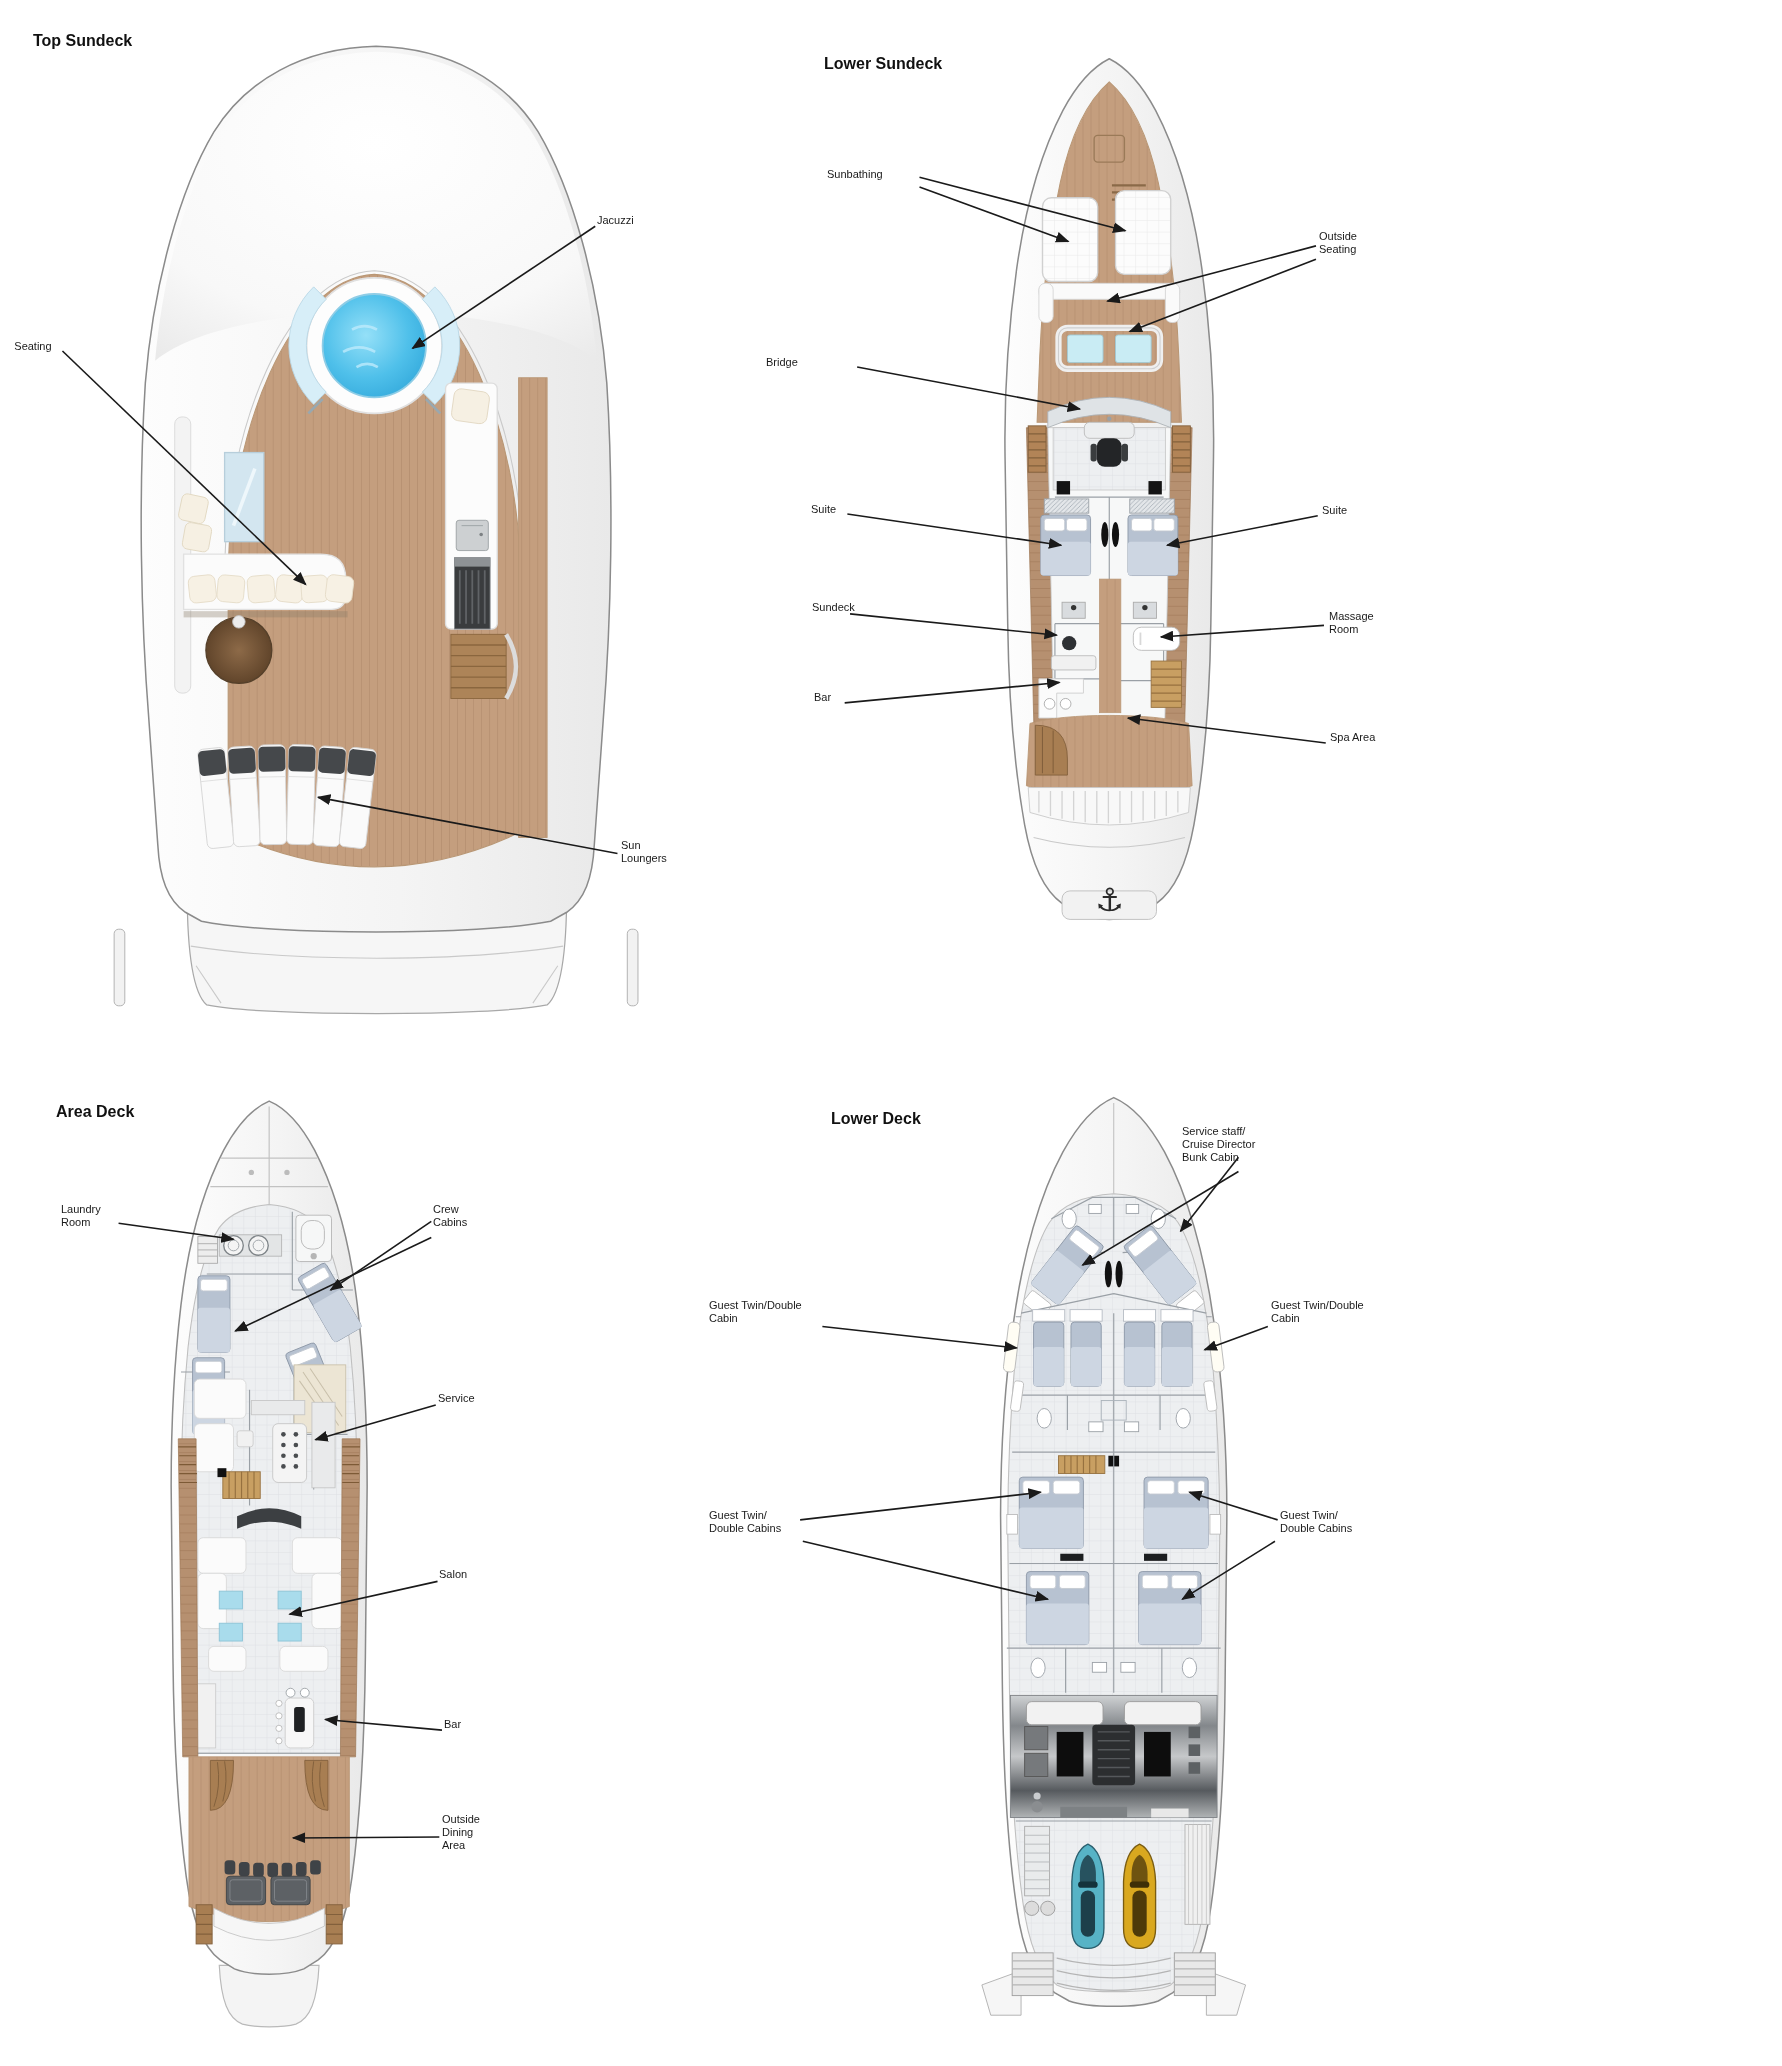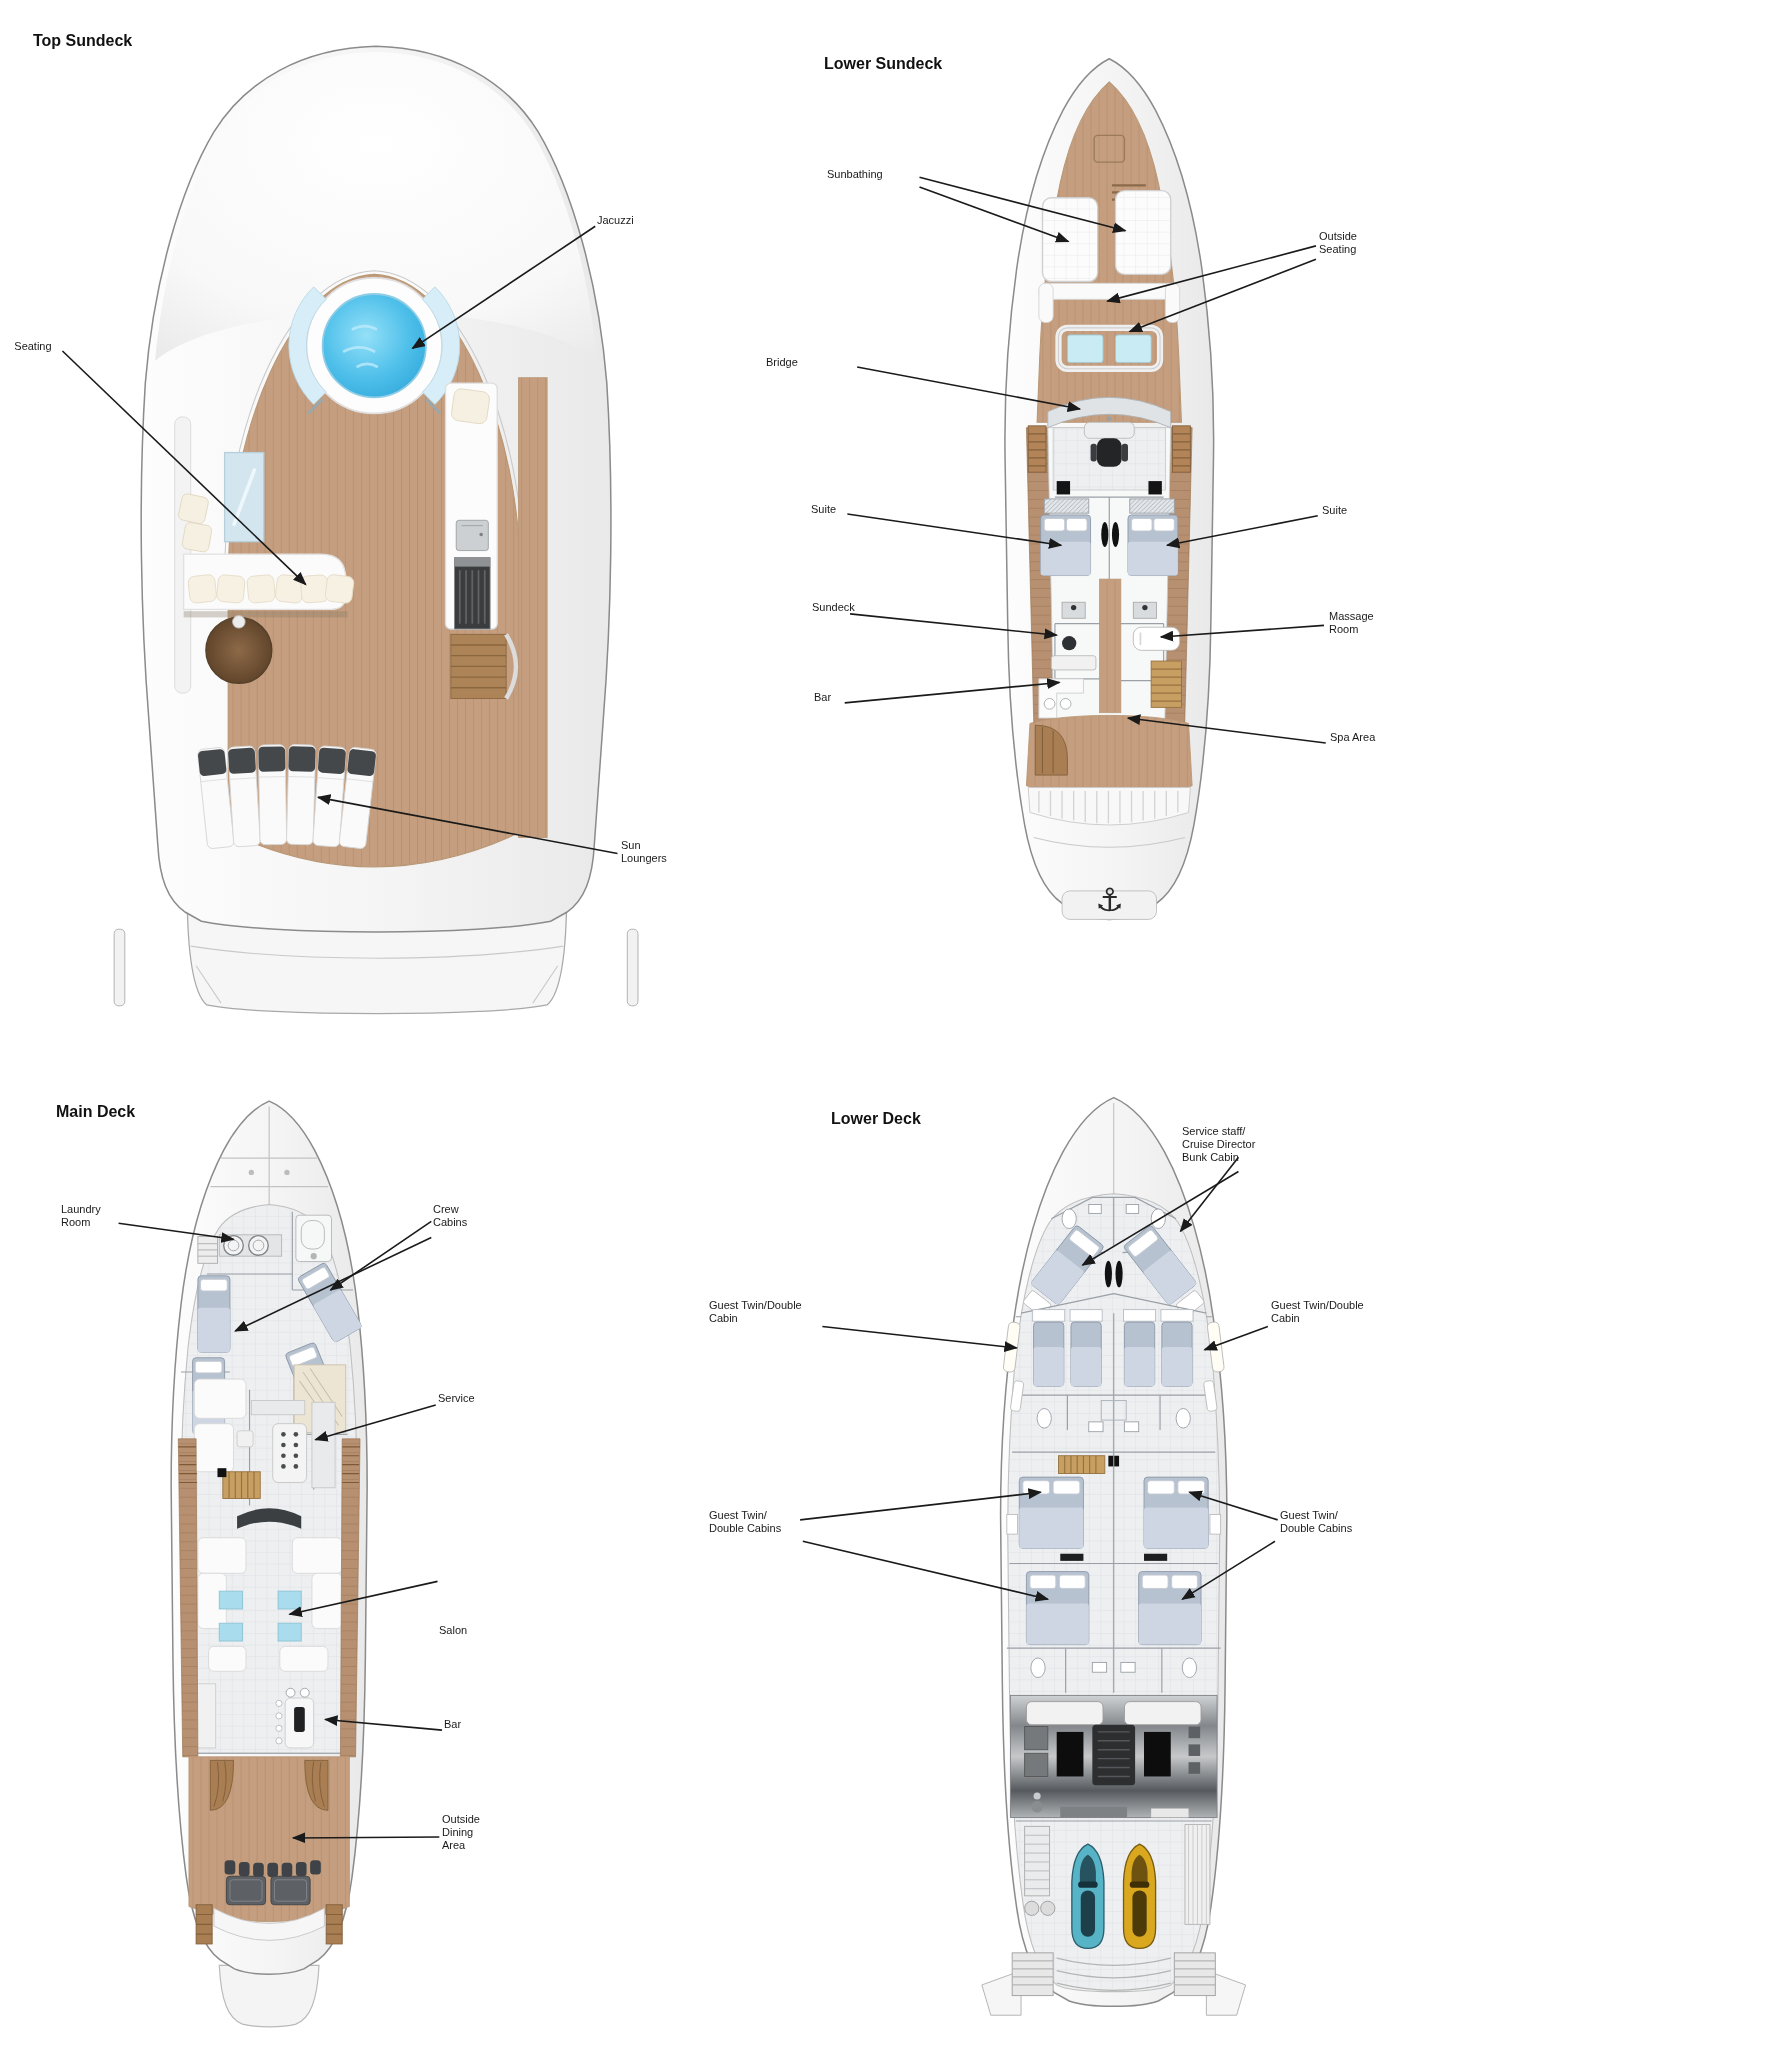--- a/index.html
+++ b/index.html
@@ -24,21 +24,21 @@
   .lbl-ls-3{left:811px;top:503px}
   .lbl-ls-4{left:1322px;top:504px}
   .lbl-ls-5{left:812px;top:601px}
   .lbl-ls-6{left:1329px;top:610px}
   .lbl-ls-7{left:814px;top:691px}
   .lbl-ls-8{left:1330px;top:731px}
   
   .lbl-md-0{left:61px;top:1203px}
   .lbl-md-1{left:433px;top:1203px}
   .lbl-md-2{left:438px;top:1392px}
-  .lbl-md-3{left:439px;top:1624px}
+  .lbl-md-3{left:439px;top:1568px}
   .lbl-md-4{left:444px;top:1718px}
   .lbl-md-5{left:442px;top:1813px}
   
   .lbl-ld-0{left:1182px;top:1125px}
   .lbl-ld-1{left:709px;top:1299px}
   .lbl-ld-2{left:1271px;top:1299px}
   .lbl-ld-3{left:709px;top:1509px}
   .lbl-ld-4{left:1280px;top:1509px}
   .leader{stroke:#1a1a1a;stroke-width:1.8;fill:none;}
   .wall{stroke:#9aa0a6;stroke-width:1.3;fill:none;}
@@ -699,21 +699,21 @@
     <path d="M898 1706 L1168 1675" marker-end="url(#arr)"></path>
     <path d="M901 1730 L1176 1795" marker-end="url(#arr)"></path>
     <path d="M1434 1706 L1335 1675" marker-end="url(#arr)"></path>
     <path d="M1431 1730 L1327 1795" marker-end="url(#arr)"></path>
   </g>
 </g>
 </svg>
 
 <div class="title t-ts">Top Sundeck</div>
 <div class="title t-ls">Lower Sundeck</div>
-<div class="title t-md">Main Deck</div>
+<div class="title t-md">Area Deck</div>
 <div class="title t-ld">Lower Deck</div>
 
 <div class="label lbl-ts-0">Jacuzzi</div>
 <div class="label lbl-ts-1">Seating</div>
 <div class="label lbl-ts-2">Sun
 Loungers</div>
 
 <div class="label lbl-ls-0">Sunbathing</div>
 <div class="label lbl-ls-1">Outside
 Seating</div>

